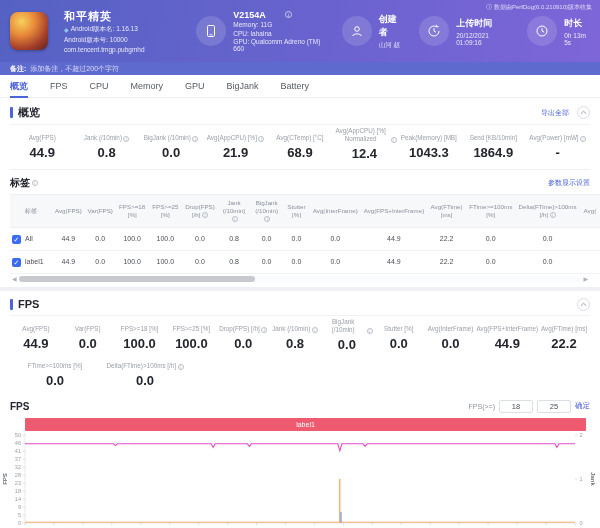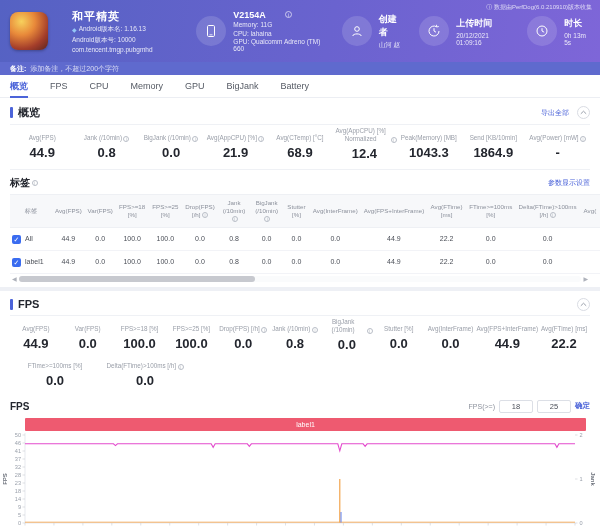--- a/index.html
+++ b/index.html
@@ -5,21 +5,21 @@
   * { margin:0; padding:0; box-sizing:border-box; }
   html,body { width:600px; height:528px; overflow:hidden; background:#eef0f5;
     font-family:"Liberation Sans","DejaVu Sans",sans-serif; }
   .page { width:600px; height:528px; background:#fff; }
 
   
   .hdr { position:relative; height:62px; background:linear-gradient(100deg,#5562c3 0%,#6a63cf 55%,#7e66d8 100%); display:flex; align-items:center; padding:0 10px; color:#fff; }
   .app-block { display:flex; align-items:center; width:170px; }
   .app-icon { width:38px; height:38px; border-radius:8px; background:
     radial-gradient(circle at 30% 25%,#f7d15c 0%,#e8893a 35%,#a33d2a 70%,#5a2420 100%); flex:0 0 auto; box-shadow:0 1px 3px rgba(0,0,0,.3); }
-  .app-info { margin-left:24px; }
+  .app-info { margin-left:16px; }
   .app-name { font-size:11px; font-weight:bold; letter-spacing:1px; }
   .app-line { font-size:6.5px; opacity:.85; margin-top:1.5px; display:flex; align-items:center; }
   .diamond { color:#9fd8ff; font-size:6px; margin-right:2px; }
   .hdr-item { display:flex; align-items:center; margin-left:18px; }
   .circ { width:30px; height:30px; border-radius:50%; background:rgba(255,255,255,.14); display:flex; align-items:center; justify-content:center; flex:0 0 auto; }
   .hdr-txt { margin-left:7px; }
   .hdr-label { font-size:9px; font-weight:bold; }
   .hdr-sub { font-size:6.5px; opacity:.85; margin-top:2px; }
   .dev-txt .hdr-sub { margin-top:1.5px; }
   .model-row { display:flex; align-items:center; gap:19px; }
@@ -68,21 +68,21 @@
   .hs-arrow { font-size:6px; color:#aeb2bb; line-height:8px; }
   .hs-track { flex:1; height:6px; background:#fafbfc; border-radius:3px; margin:0 2px; position:relative; }
   .hs-thumb { position:absolute; left:0; top:0; height:6px; width:42%; background:#c7c9cf; border-radius:3px; }
 
   
   .chart-head { display:flex; align-items:center; padding:4px 10px 3px 10px; }
   .chart-title { font-size:10px; font-weight:bold; color:#23262e; }
   .fps-controls { margin-left:auto; display:flex; align-items:center; gap:4px; }
   .fps-controls .lbl { font-size:7px; color:#8c919c; }
   .num-input { width:34px; height:13px; border:1px solid #dcdfe6; border-radius:2px; font-size:7.5px; text-align:center; color:#4a4e57; background:#fff; font-family:inherit; }
-  .confirm { font-size:7.5px; color:#4c64d9; font-weight:bold; cursor:pointer; }
+  .confirm { font-size:7.5px; color:#4c64d9; font-weight:normal; cursor:pointer; }
   .banner { margin:2px 14px 0 25px; height:13px; background:#ee5a70; color:#fff; font-size:7px; display:flex; align-items:center; justify-content:center; border-radius:1px; }
   svg.chart { display:block; }
   svg.chart text.tick { font-size:5.6px; fill:#9aa0ab; font-family:"Liberation Sans","DejaVu Sans",sans-serif; }
   svg.chart text.axis-title { font-size:6px; fill:#6d727c; font-weight:bold; font-family:"Liberation Sans","DejaVu Sans",sans-serif; }
 </style>
 </head>
 <body>
 
 <div class="page">
 

